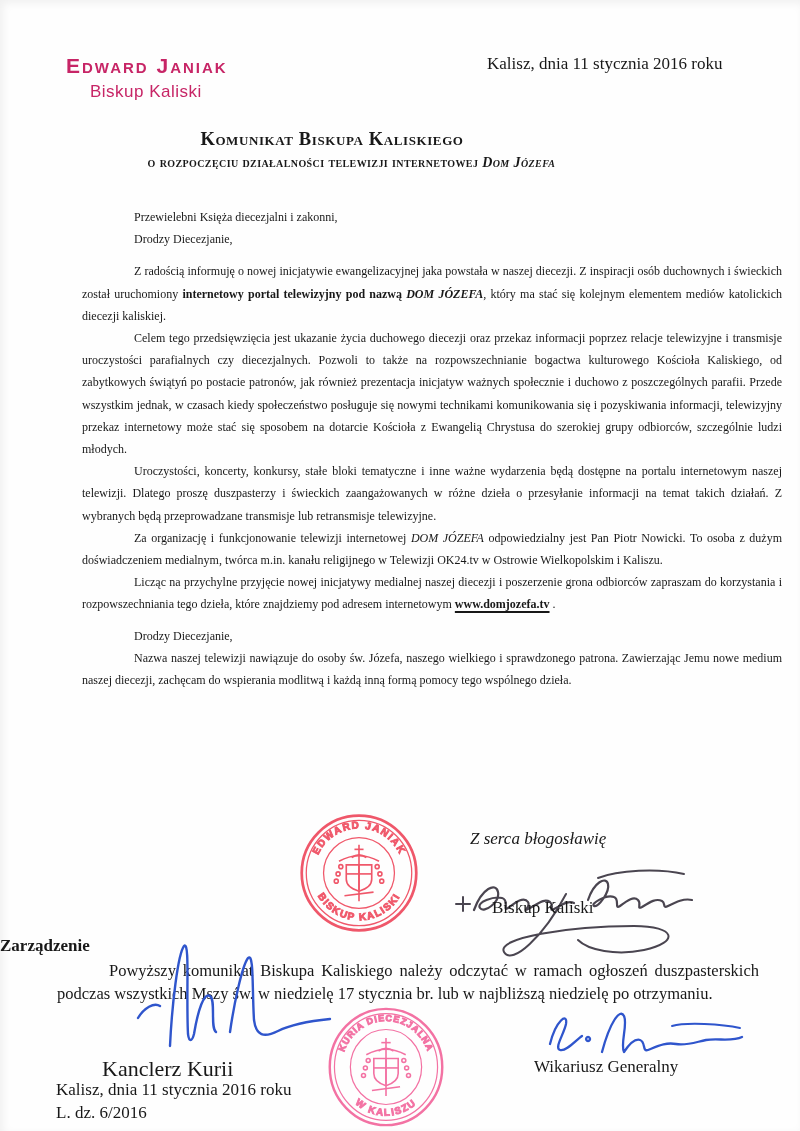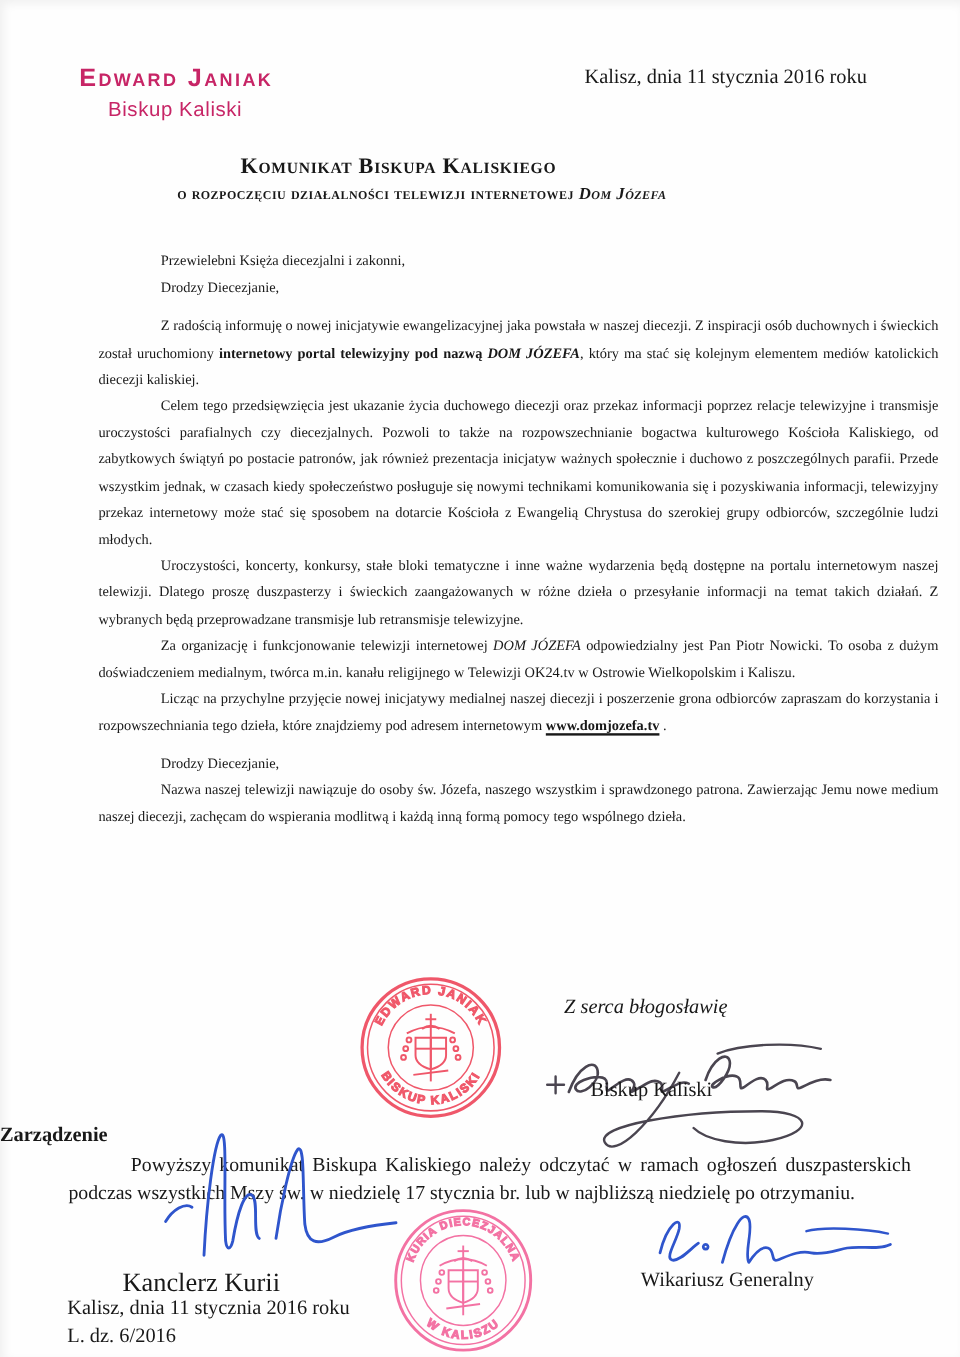--- a/index.html
+++ b/index.html
@@ -84,21 +84,21 @@
     <div class="salut-block">
       <div class="salut">Przewielebni Księża diecezjalni i zakonni,</div>
       <div class="salut">Drodzy Diecezjanie,</div>
     </div>
     <p class="para"><span>Z radością informuję o nowej inicjatywie ewangelizacyjnej jaka powstała w naszej diecezji. Z inspiracji osób duchownych i świeckich został uruchomiony </span><b><span>internetowy portal telewizyjny pod nazwą </span><i>DOM JÓZEFA</i></b><span>, który ma stać się kolejnym elementem mediów katolickich diecezji kaliskiej.</span></p>
     <p class="para">Celem tego przedsięwzięcia jest ukazanie życia duchowego diecezji oraz przekaz informacji poprzez relacje telewizyjne i transmisje uroczystości parafialnych czy diecezjalnych. Pozwoli to także na rozpowszechnianie bogactwa kulturowego Kościoła Kaliskiego, od zabytkowych świątyń po postacie patronów, jak również prezentacja inicjatyw ważnych społecznie i duchowo z poszczególnych parafii. Przede wszystkim jednak, w czasach kiedy społeczeństwo posługuje się nowymi technikami komunikowania się i pozyskiwania informacji, telewizyjny przekaz internetowy może stać się sposobem na dotarcie Kościoła z Ewangelią Chrystusa do szerokiej grupy odbiorców, szczególnie ludzi młodych.</p>
     <p class="para">Uroczystości, koncerty, konkursy, stałe bloki tematyczne i inne ważne wydarzenia będą dostępne na portalu internetowym naszej telewizji. Dlatego proszę duszpasterzy i świeckich zaangażowanych w różne dzieła o przesyłanie informacji na temat takich działań. Z wybranych będą przeprowadzane transmisje lub retransmisje telewizyjne.</p>
     <p class="para"><span>Za organizację i funkcjonowanie telewizji internetowej </span><i>DOM JÓZEFA</i><span> odpowiedzialny jest Pan Piotr Nowicki. To osoba z dużym doświadczeniem medialnym, twórca m.in. kanału religijnego w Telewizji OK24.tv w Ostrowie Wielkopolskim i Kaliszu.</span></p>
     <p class="para"><span>Licząc na przychylne przyjęcie nowej inicjatywy medialnej naszej diecezji i poszerzenie grona odbiorców zapraszam do korzystania i rozpowszechniania tego dzieła, które znajdziemy pod adresem internetowym </span><span class="link-bold">www.domjozefa.tv</span><span> .</span></p>
     <div class="salut salut2">Drodzy Diecezjanie,</div>
-    <p class="para">Nazwa naszej telewizji nawiązuje do osoby św. Józefa, naszego wszystkim i sprawdzonego patrona. Zawierzając Jemu nowe medium naszej diecezji, zachęcam do wspierania modlitwą i każdą inną formą pomocy tego wspólnego dzieła.</p>
+    <p class="para">Nazwa naszej telewizji nawiązuje do osoby św. Józefa, naszego wielkiego i sprawdzonego patrona. Zawierzając Jemu nowe medium naszej diecezji, zachęcam do wspierania modlitwą i każdą inną formą pomocy tego wspólnego dzieła.</p>
   </div>
 
   <svg class="stamp stamp-red-ink" style="left:299px;top:812px" width="120" height="122" viewBox="0 0 132 134" opacity="0.88">
     <circle cx="66" cy="67" r="63" fill="none" stroke-width="3"></circle>
     <circle cx="66" cy="67" r="58" fill="none" stroke-width="1.4"></circle>
     <circle cx="66" cy="67" r="39" fill="none" stroke-width="1.4"></circle>
     <defs>
       <path id="s1top" d="M 17,67 A 49,49 0 0 1 115,67"></path>
       <path id="s1bot" d="M 14,67 A 52,52 0 0 0 118,67"></path>
     </defs>

